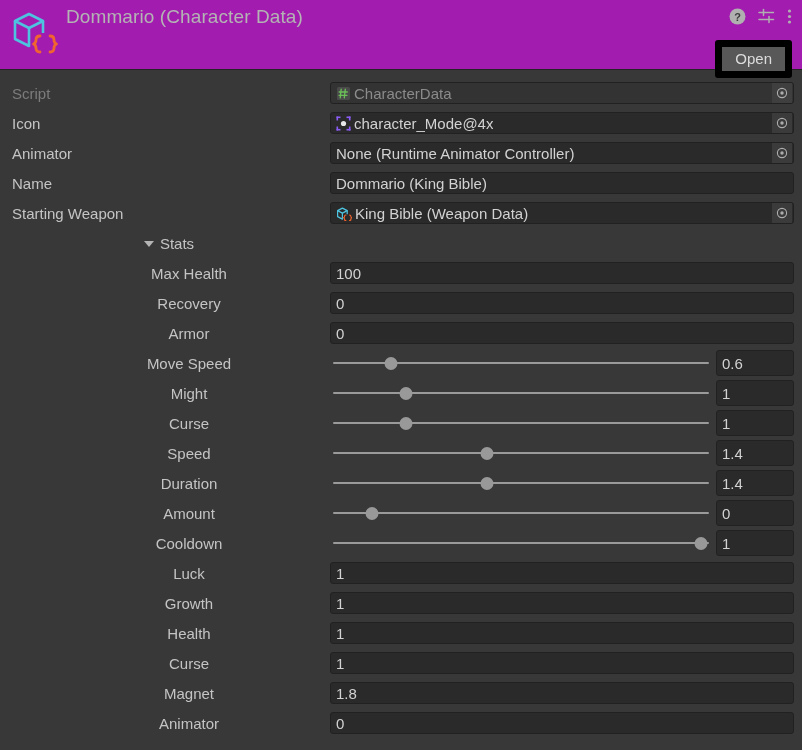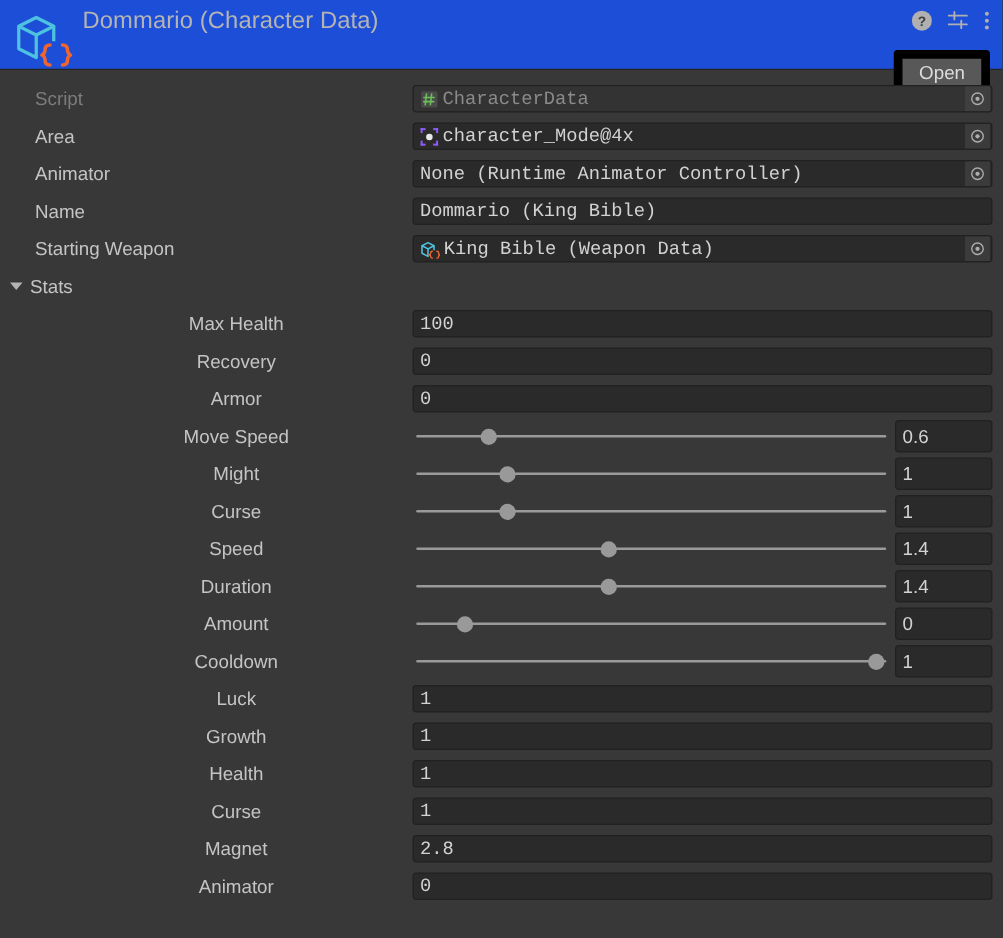--- a/index.html
+++ b/index.html
@@ -6,22 +6,22 @@
   html, body {
     width: 802px; height: 750px;
     background: #383838;
     font-family: "Liberation Sans", sans-serif;
     overflow: hidden;
   }
 
   
   .header {
     position: relative;
-    height: 56px;
-    background: #1d4ed8;
+    height: 70px;
+    background: #a21caf;
     border-bottom: 1px solid #242424;
   }
   .so-icon { position: absolute; left: 10px; top: 8px; width: 48px; height: 48px; }
   .title {
     position: absolute; left: 66px; top: 6px;
     font-size: 19px; color: #b4b4b4; letter-spacing: .1px;
     white-space: nowrap;
   }
   .hdr-icons { position: absolute; right: 10px; top: 8px; display: flex; align-items: center; gap: 11px; }
   .hdr-icons svg { display: block; }
@@ -33,52 +33,51 @@
     padding: 3px 13px 4px; line-height: 1.15; cursor: pointer;
   }
 
   
   .body { padding-top: 8px; }
   .row { display: flex; align-items: center; height: 30px; padding: 0 4px 0 0; }
   .label {
     width: 330px; flex: 0 0 330px;
     font-size: 15px; color: #c4c4c4;
     white-space: nowrap; overflow: hidden;
-    padding-left: 28px;
+    padding-left: 12px;
   }
   .label.dim { color: #7c7c7c; }
   .label.indent { padding-left: 48px; text-align: center; }
 
   .field {
     flex: 1 1 auto; height: 22px;
     background: #2a2a2a; border: 1px solid #212121; border-radius: 3px;
     display: flex; align-items: center;
     color: #d2d2d2; font-size: 15px;
     padding: 0 2px 0 5px; overflow: hidden; position: relative;
     margin-right: 4px;
-    font-family: Liberation Mono, monospace;
   }
   .field.dim { background: #333333; color: #8b8b8b; }
   .field .txt { white-space: nowrap; overflow: hidden; }
   .field .mini { flex: 0 0 auto; margin-right: 3px; display: flex; align-items: center; }
   .picker {
     position: absolute; right: 1px; top: 0; bottom: 0;
     width: 20px; display: flex; align-items: center; justify-content: center;
     background: #3b3b3b; cursor: pointer;
   }
   .field.dim .picker { background: #3f3f3f; }
 
   
   .foldout-arrow {
     display: inline-block; width: 0; height: 0;
     border-left: 5px solid transparent; border-right: 5px solid transparent;
     border-top: 6px solid #b4b4b4;
     margin-right: 6px; vertical-align: 2px; cursor: pointer;
   }
-  .label.foldout { padding-left: 8px; }
+  .label.foldout { padding-left: 8px; text-align: center; }
 
   
   .slider-wrap {
     flex: 1 1 auto; height: 22px; position: relative;
     margin-right: 4px; display: flex; align-items: center;
   }
   .track { position: absolute; left: 3px; right: 3px; height: 2px; background: #9a9a9a; border-radius: 1px; }
   .handle {
     position: absolute; width: 13px; height: 13px; border-radius: 50%;
     background: #999999; transform: translateX(-50%); cursor: pointer;
@@ -160,21 +159,21 @@
           <span class="txt">CharacterData</span>
           <span class="picker">
             <svg width="12" height="12" viewBox="0 0 12 12">
               <circle cx="6" cy="6" r="4.6" fill="none" stroke="#adadad" stroke-width="1.1"></circle>
               <circle cx="6" cy="6" r="1.7" fill="#adadad"></circle>
             </svg>
           </span>
         </div>
       </div>
       <div class="row">
-        <div class="label">Area</div>
+        <div class="label">Icon</div>
         <div class="field">
           <span class="mini">
             <svg width="15" height="15" viewBox="0 0 15 15">
               <rect x="1" y="1" width="13" height="13" fill="#2a2a2a"></rect>
               <g fill="#8b5cf6">
                 <rect x="0.5" y="0.5" width="4" height="1.6"></rect>
                 <rect x="10.5" y="0.5" width="4" height="1.6"></rect>
                 <rect x="0.5" y="12.9" width="4" height="1.6"></rect>
                 <rect x="10.5" y="12.9" width="4" height="1.6"></rect>
                 <rect x="0.5" y="0.5" width="1.6" height="4"></rect>
@@ -354,21 +353,21 @@
       </div>
       <div class="row">
         <div class="label indent">Curse</div>
         <div class="field">
           <span class="txt">1</span>
         </div>
       </div>
       <div class="row">
         <div class="label indent">Magnet</div>
         <div class="field">
-          <span class="txt">2.8</span>
+          <span class="txt">1.8</span>
         </div>
       </div>
       <div class="row">
         <div class="label indent">Animator</div>
         <div class="field">
           <span class="txt">0</span>
         </div>
       </div>
     </div>
 </div>

